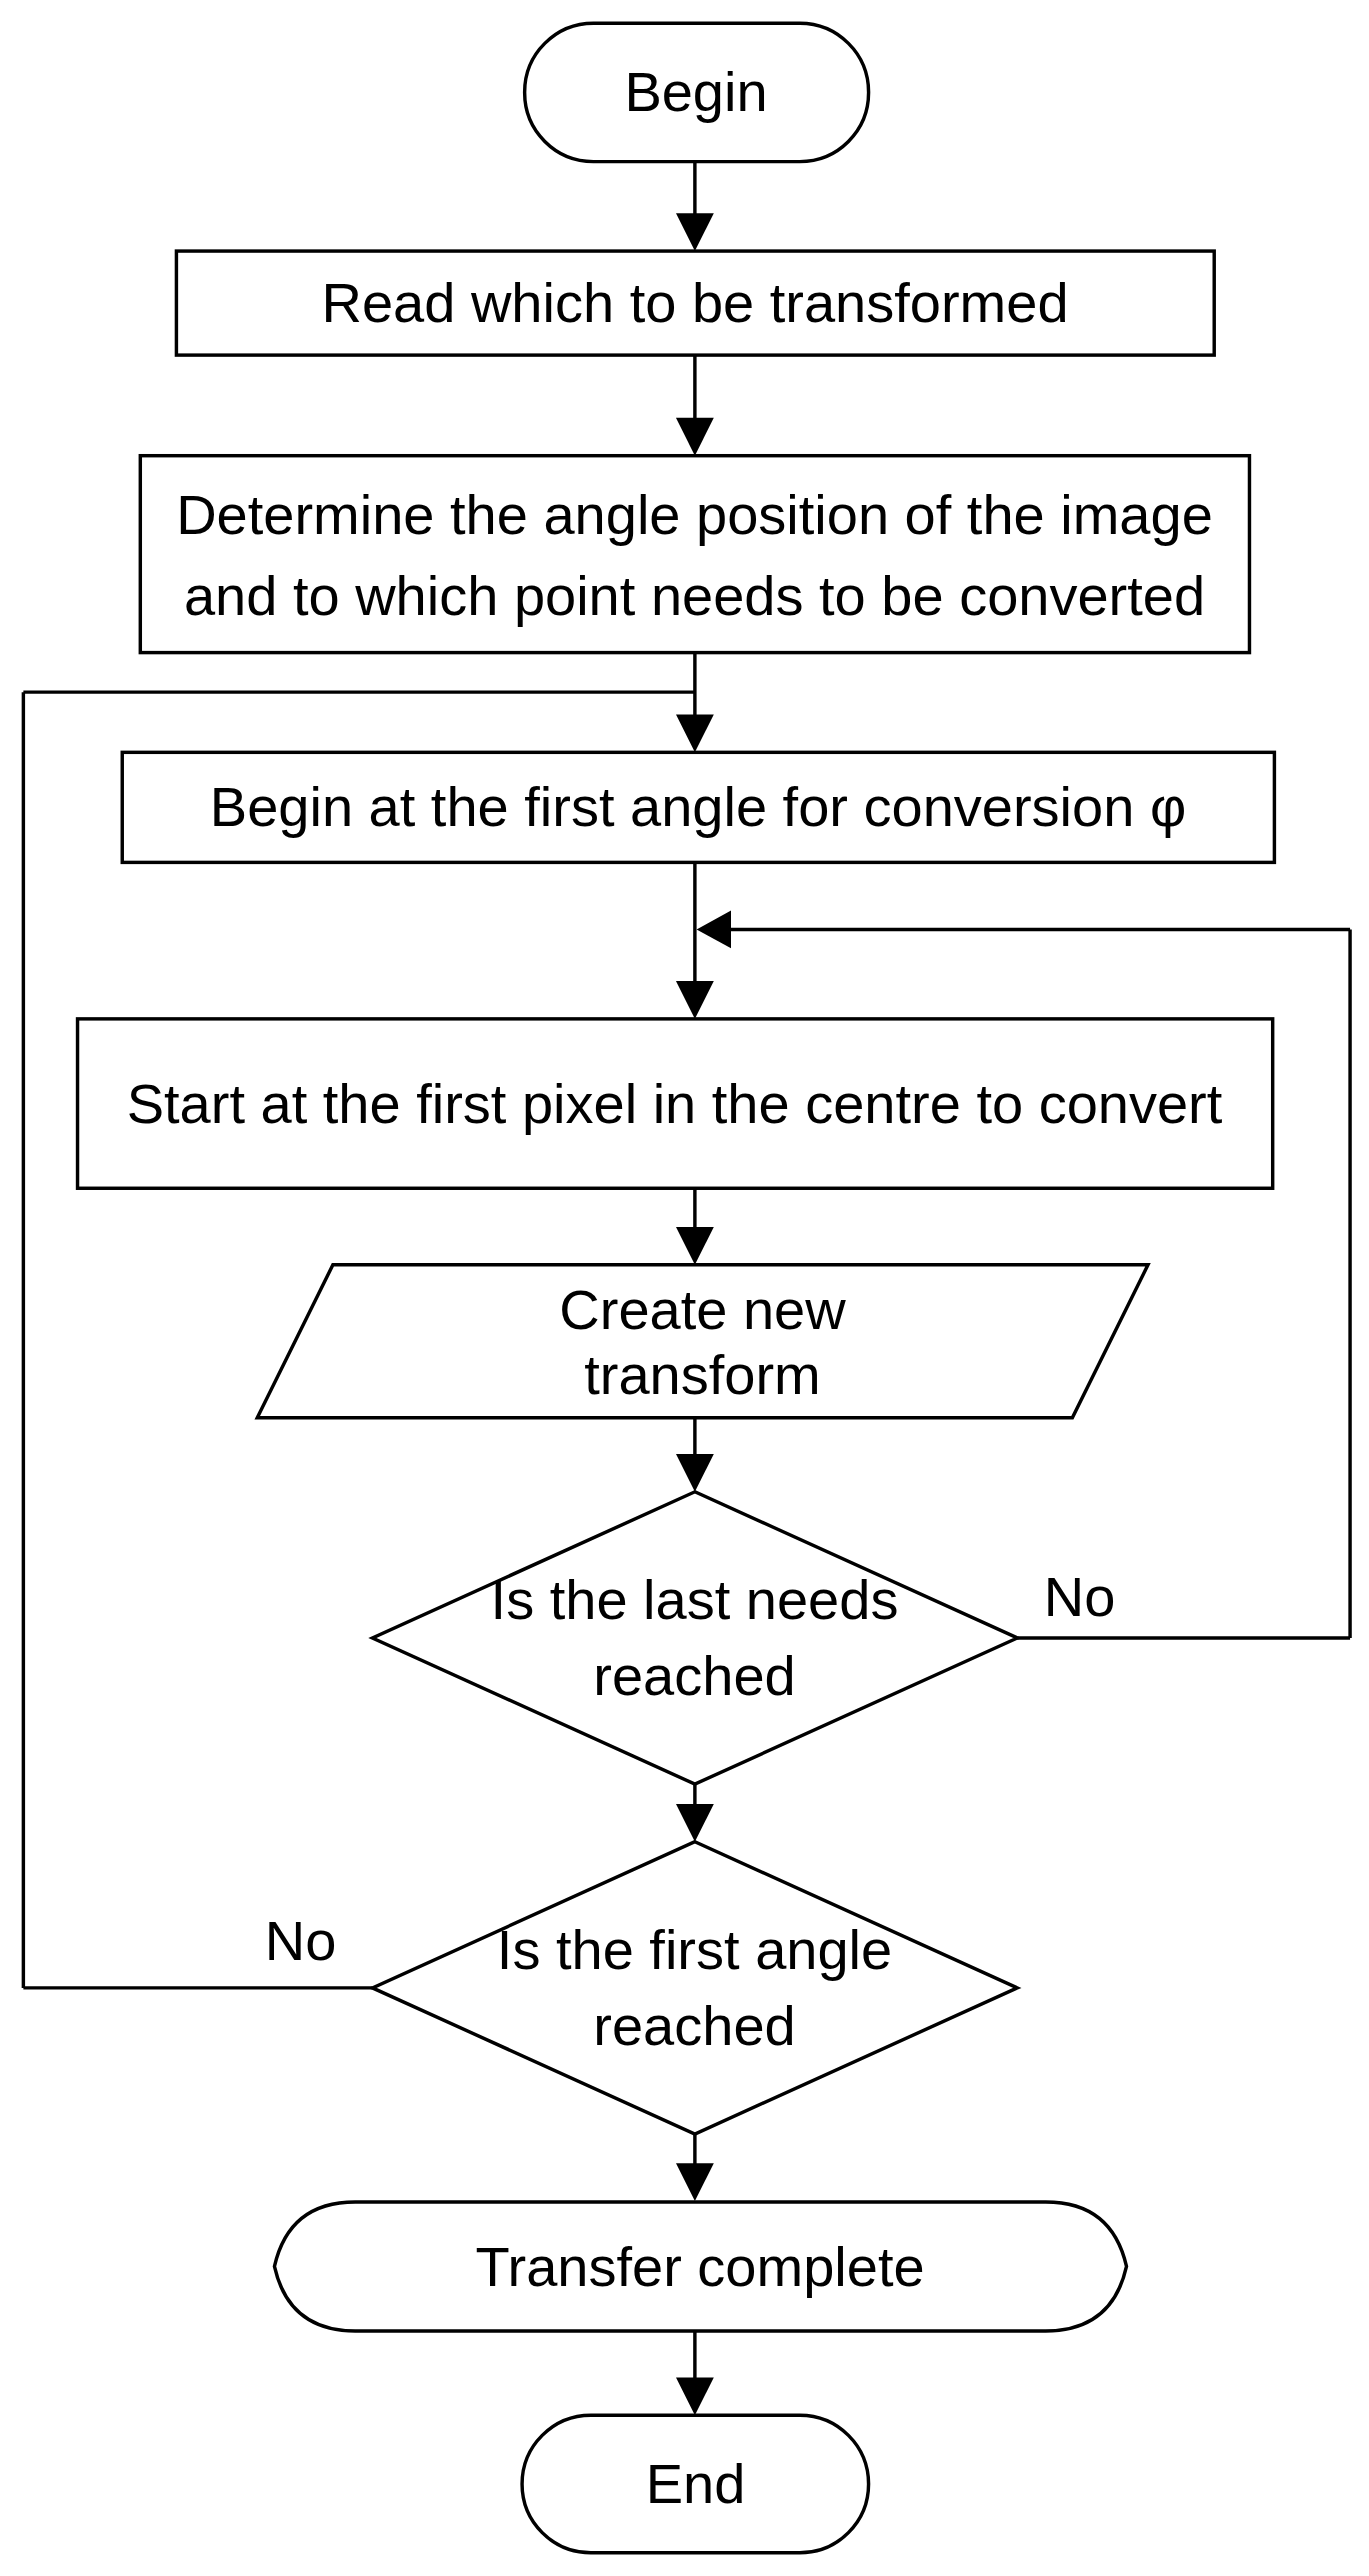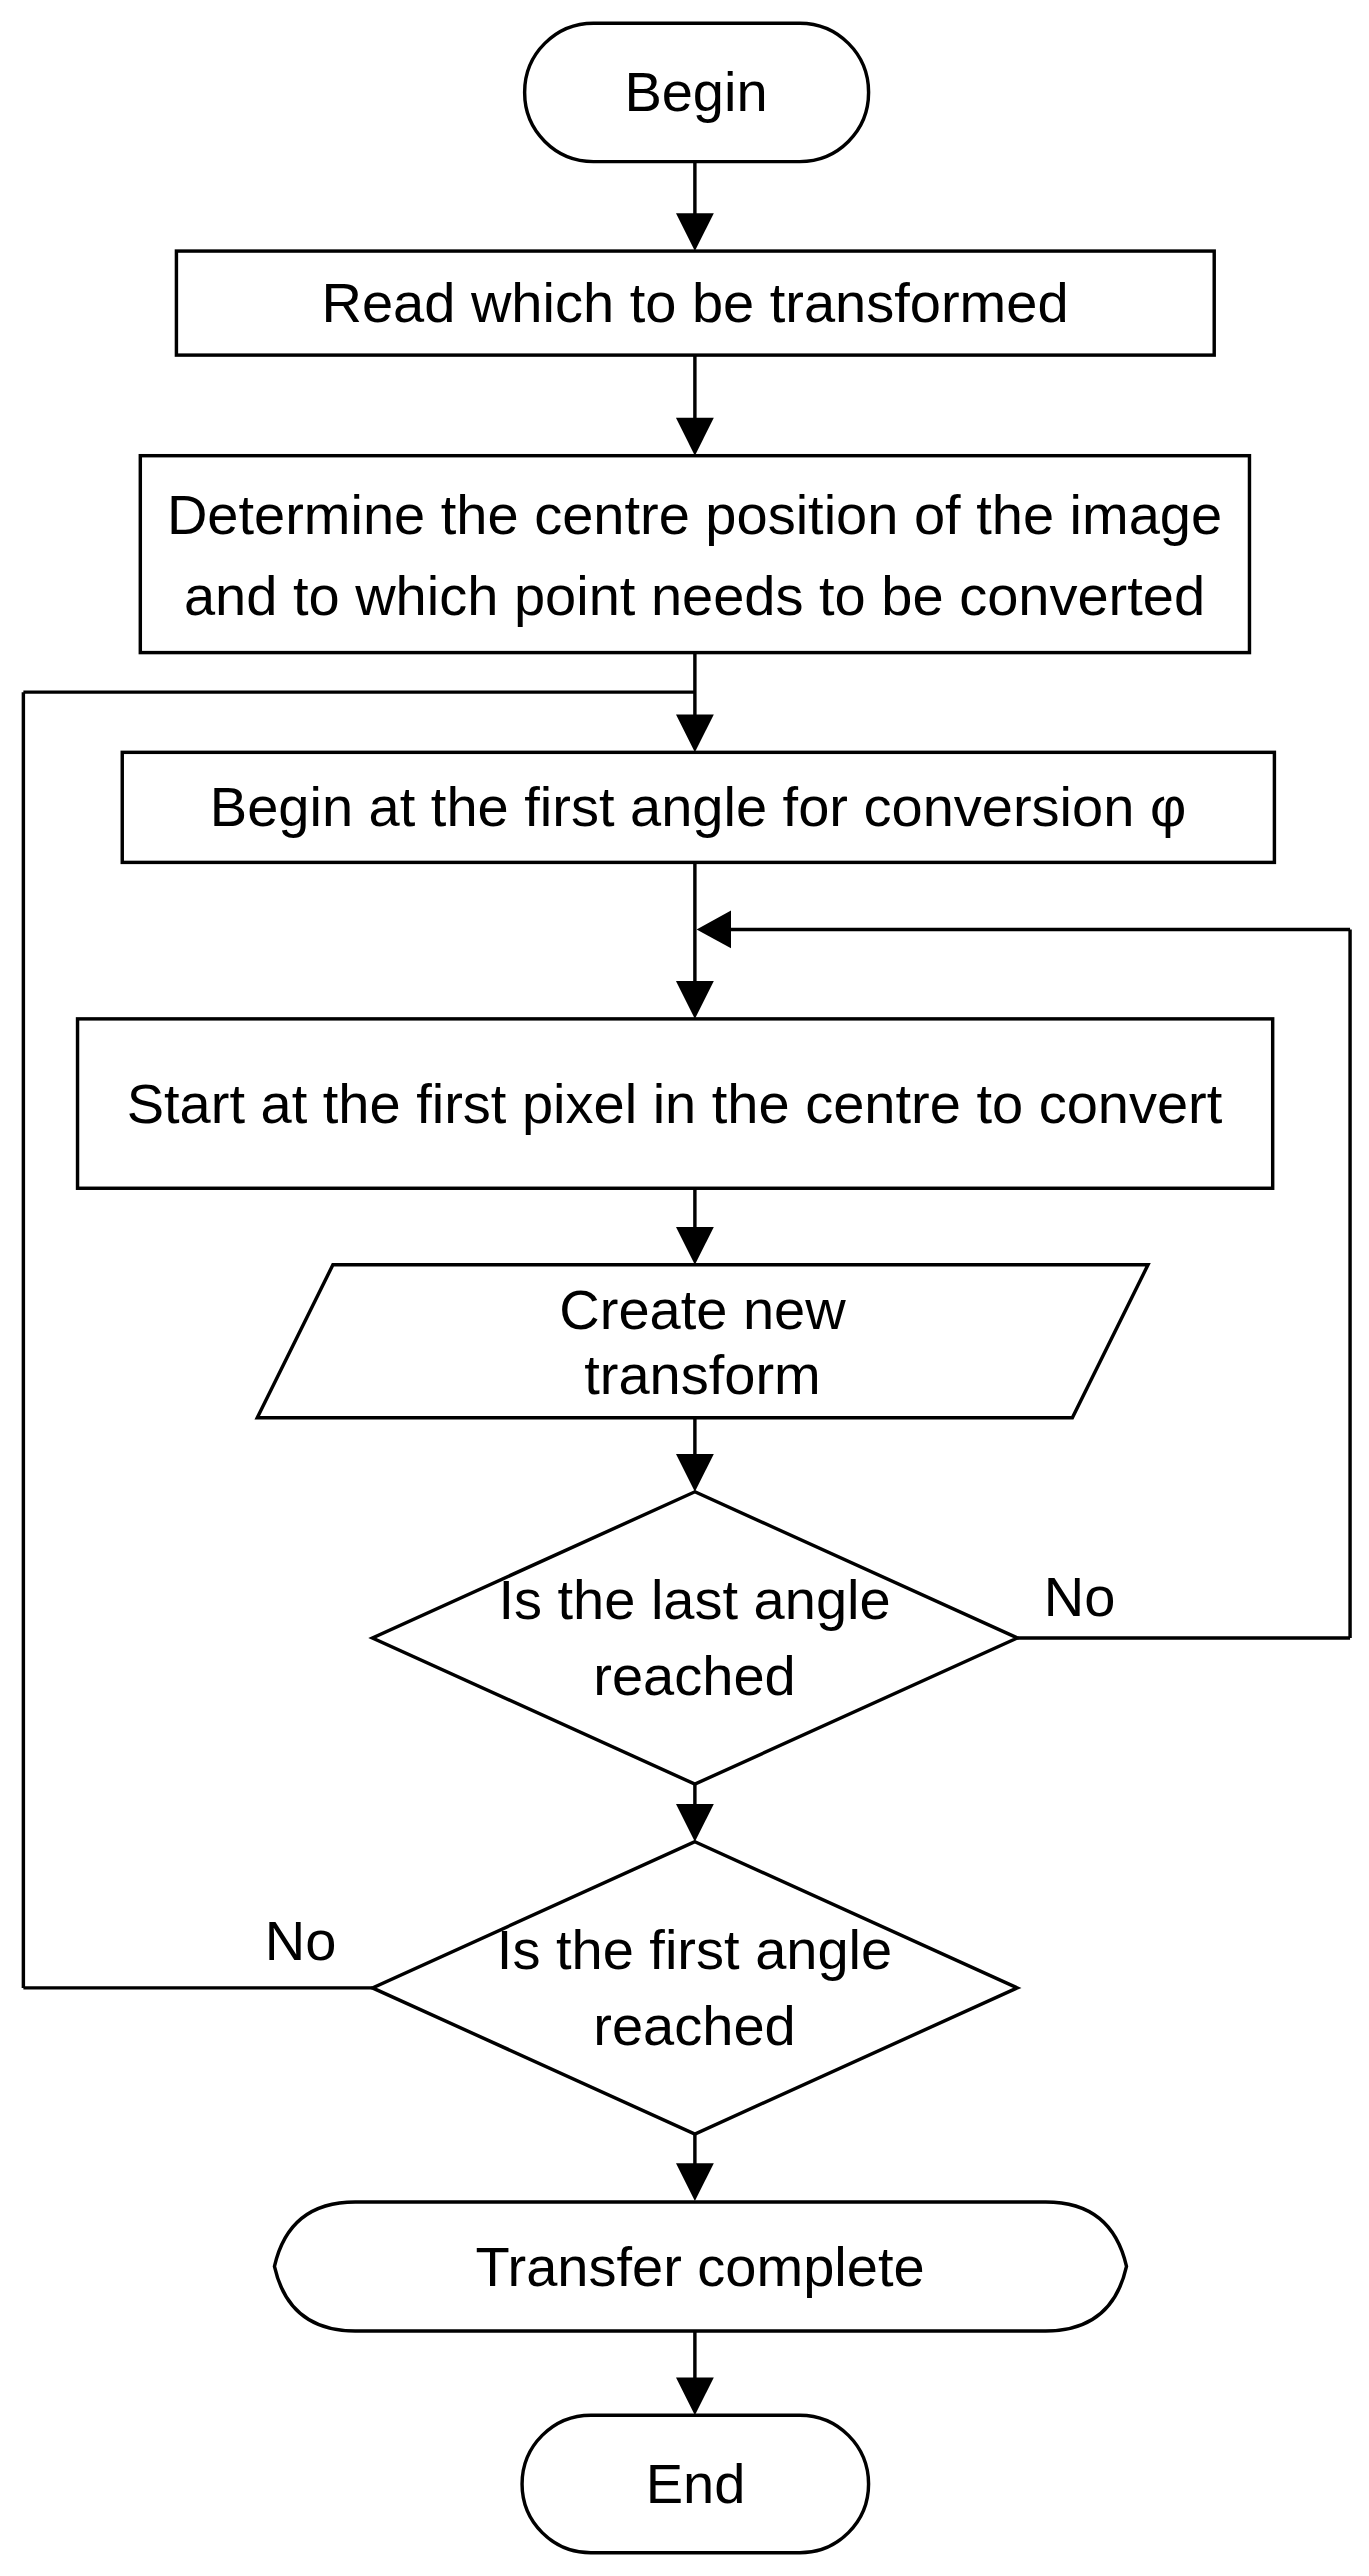--- a/index.html
+++ b/index.html
@@ -95,31 +95,31 @@
     <polygon class="arrowhead" points="786,1691 830,1691 808,1735"></polygon>
     <polygon class="arrowhead" points="786,2098 830,2098 808,2142"></polygon>
     <polygon class="arrowhead" points="786,2516 830,2516 808,2560"></polygon>
     <polygon class="arrowhead" points="786,2765 830,2765 808,2809"></polygon>
   </svg>
 
   <div class="label" style="left:524px; top:23px; width:344px; height:138px;">Begin</div>
 
   <div class="label" style="left:176px; top:251px; width:1038px; height:104px;">Read which to be transformed</div>
 
-  <div class="label two-line-wide" style="left:140px; top:456px; width:1109px; height:197px;">Determine the centre position of the image
+  <div class="label two-line-wide" style="left:140px; top:456px; width:1109px; height:197px;">Determine the angle position of the image
 and to which point needs to be converted</div>
 
   <div class="label" style="left:122px; top:752px; width:1152px; height:110px;">Begin at the first angle for conversion φ</div>
 
   <div class="label two-line-para" style="left:257px; top:1265px; width:891px; height:153px;">Create new
 transform</div>
 
   <div class="label" style="left:77px; top:1019px; width:1195px; height:169px;">Start at the first pixel in the centre to convert</div>
 
-  <div class="label two-line-diamond" style="left:372px; top:1492px; width:645px; height:292px;">Is the last angle
+  <div class="label two-line-diamond" style="left:372px; top:1492px; width:645px; height:292px;">Is the last needs
 reached</div>
 
   <div class="label two-line-diamond" style="left:372px; top:1842px; width:645px; height:292px;">Is the first angle
 reached</div>
 
   <div class="label" style="left:274px; top:2202px; width:852px; height:129px;">Transfer complete</div>
 
   <div class="label" style="left:522px; top:2415px; width:347px; height:138px;">End</div>
 
   <div class="label" style="left:1015px; top:1555px; width:129px; height:83px;">No</div>

